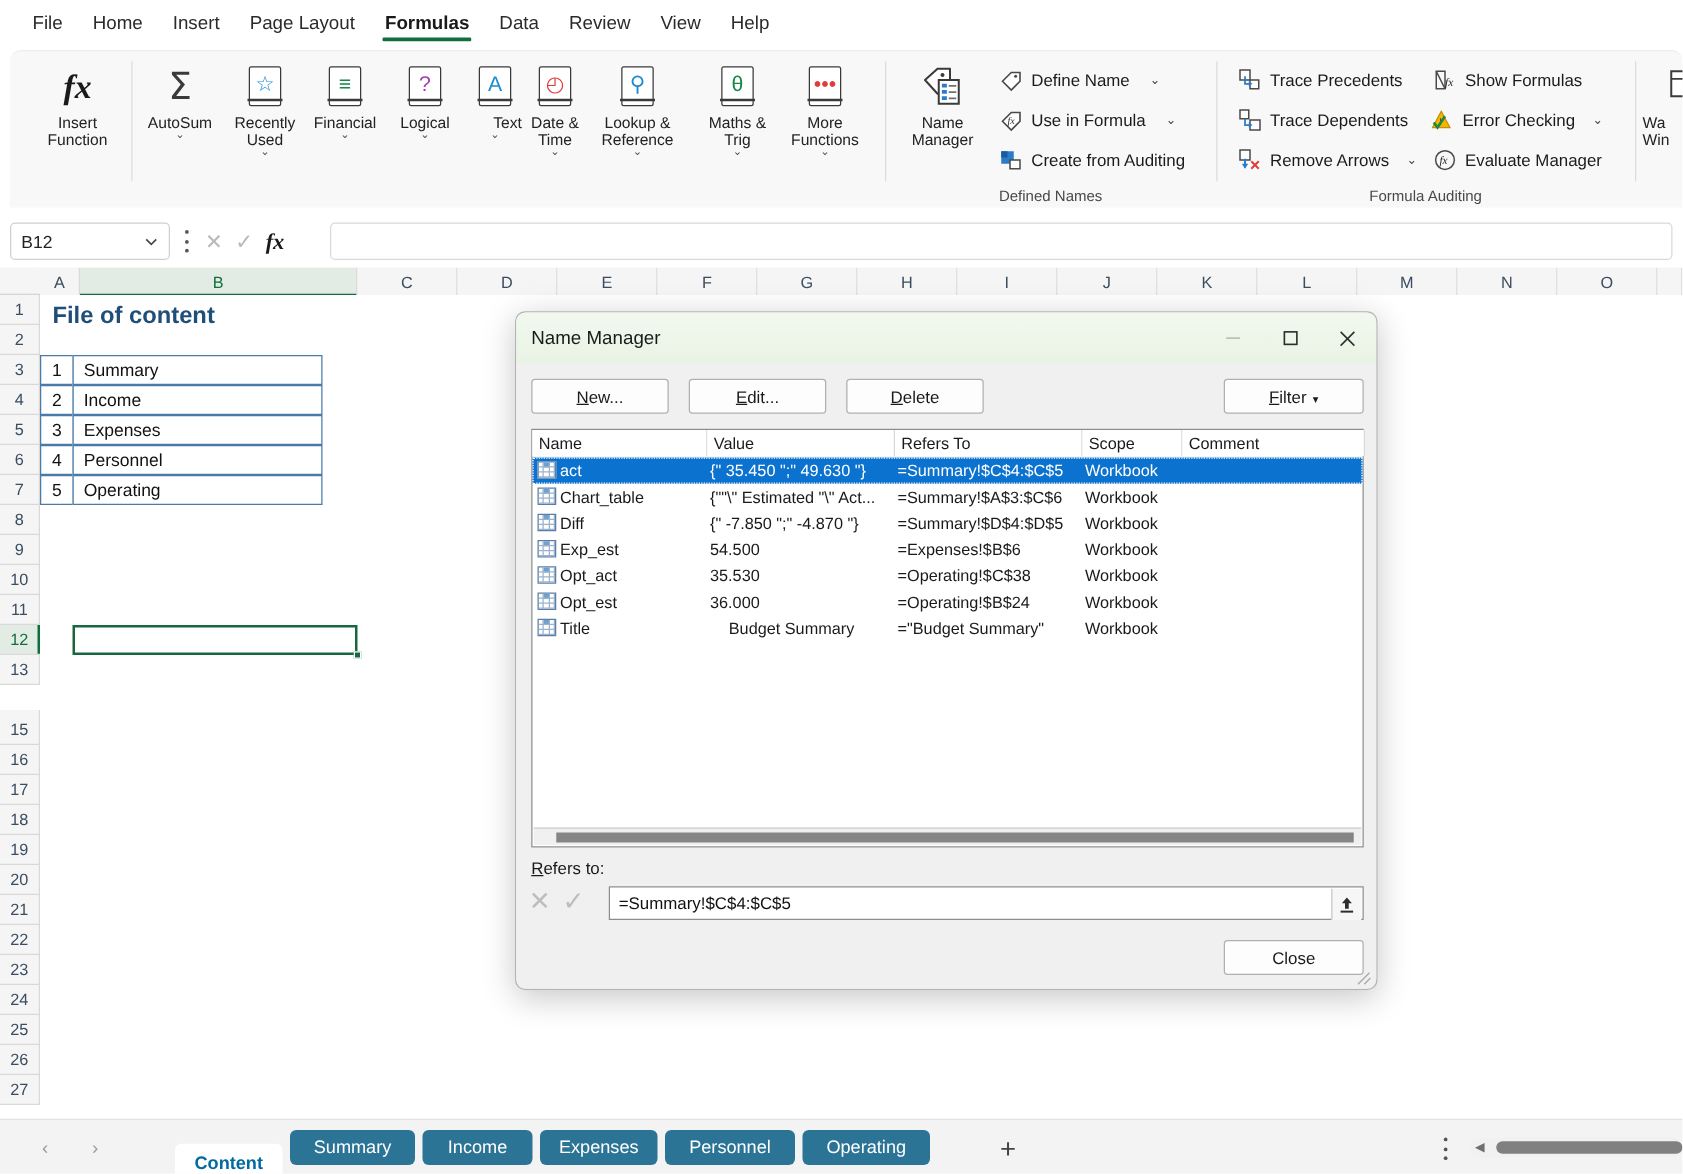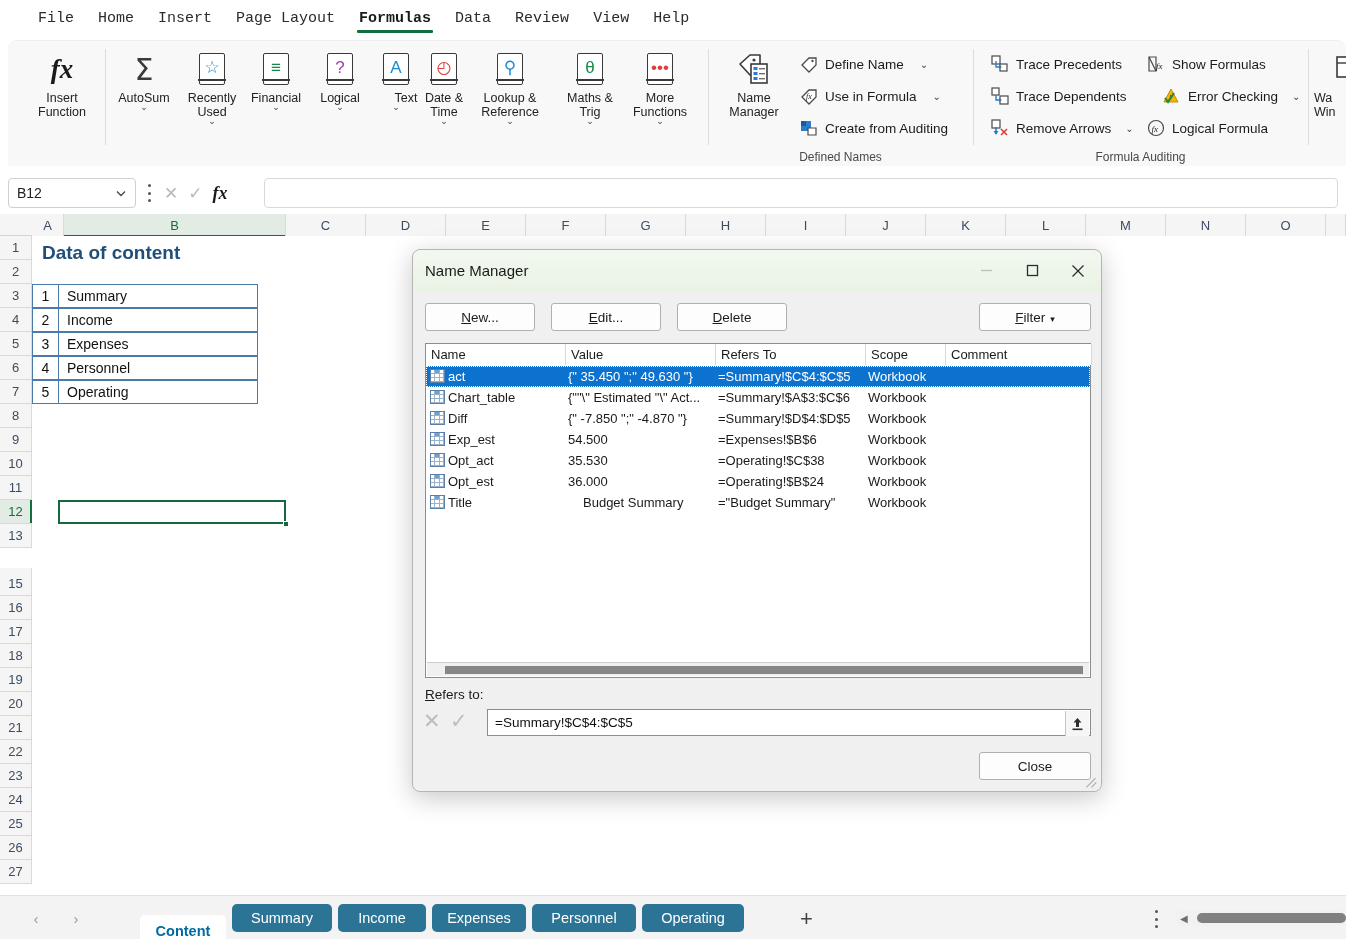--- a/index.html
+++ b/index.html
@@ -9,21 +9,21 @@
     overflow: hidden;
     background: #ffffff;
     font-family: "Liberation Sans", sans-serif;
     -webkit-font-smoothing: antialiased;
   }
   #app { position: relative; width: 1346px; height: 939px; background:#fff; }
 
   
   .tabbar {
     position: absolute; top: 0; left: 0; width: 1346px; height: 40px;
-    background: #ffffff; display: flex; align-items: center; padding-left: 26px; font-family: Liberation Mono, monospace;
+    background: #ffffff; display: flex; align-items: center; padding-left: 14px;
   }
   .tab {
     position: relative; font-size: 15px; color: #2b2b2b; padding: 4px 12px 8px 12px;
     cursor: pointer; white-space: nowrap;
   }
   .tab.active { font-weight: bold; color: #1a1a1a; }
   .tab.active::after {
     content: ""; position: absolute; left: 10px; right: 10px; bottom: 2px;
     height: 3px; background: #126e3c; border-radius: 1px;
   }
@@ -444,39 +444,39 @@
           <div class="smbtn" style="left: 170px; top: 8px;">
             <span class="ic">
               <svg width="18" height="18" viewBox="0 0 18 18">
                 <path d="M2 2 L9 2 L9 16 L2 16 Z" fill="none" stroke="#4a4a4a" stroke-width="1.2"></path>
                 <line x1="2" y1="2" x2="9" y2="16" stroke="#4a4a4a" stroke-width="1.2"></line>
                 <text x="9" y="14" font-size="9" font-style="italic" font-family="serif" fill="#1a1a1a">fx</text>
               </svg>
             </span>
             <span class="lb">Show Formulas</span>
           </div>
-          <div class="smbtn" style="left: 186px; top: 40px;">
+          <div class="smbtn" style="left: 168px; top: 40px;">
             <span class="ic">
               <svg width="18" height="18" viewBox="0 0 18 18">
                 <path d="M8 2 L15 15 L1 15 Z" fill="#f4b400" stroke="#c48f00" stroke-width="1"></path>
                 <text x="6.4" y="13" font-size="8" fill="#3a3a3a">!</text>
                 <path d="M2 11 l3 4 l6 -9" stroke="#17874a" stroke-width="2" fill="none"></path>
               </svg>
             </span>
             <span class="lb">Error Checking</span>
             <span style="font-size: 10px; color: rgb(68, 68, 68); margin-left: 8px;">⌄</span>
           </div>
           <div class="smbtn" style="left: 170px; top: 72px;">
             <span class="ic">
               <svg width="18" height="18" viewBox="0 0 18 18">
                 <circle cx="9" cy="9" r="7.5" fill="none" stroke="#4a4a4a" stroke-width="1.2"></circle>
                 <text x="4.5" y="12.5" font-size="9" font-style="italic" font-family="serif" fill="#1a1a1a">fx</text>
               </svg>
             </span>
-            <span class="lb">Logical Formula</span>
+            <span class="lb">Evaluate Manager</span>
           </div>
         </div>
       <div class="glabel" style="left:0; width:335px;">Formula Auditing</div>
     </div>
 
     <div class="rgroup" style="left:1300px; width:46px; overflow:hidden;">
       <div class="gsep" style="left:0px;"></div>
       <div class="bigbtn" style="left:12px; width:60px;">
         <div class="ic">
           <svg width="30" height="28" viewBox="0 0 30 28">
@@ -554,21 +554,21 @@
         <div class="rowcell" style="top: 456px;">20</div>
         <div class="rowcell" style="top: 480px;">21</div>
         <div class="rowcell" style="top: 504px;">22</div>
         <div class="rowcell" style="top: 528px;">23</div>
         <div class="rowcell" style="top: 552px;">24</div>
         <div class="rowcell" style="top: 576px;">25</div>
         <div class="rowcell" style="top: 600px;">26</div>
         <div class="rowcell" style="top: 624px;">27</div>
       </div>
     <div class="gridarea" id="gridarea">
-        <div class="cellA1" style="left: 10px; top: 6px;">Data of content</div>
+        <div class="cellA1" style="left: 10px; top: 6px;">File of content</div>
         <div class="tocrow" style="top: 48px; left: 0px; width: 260px;">
           <div class="tocnum">1</div>
           <div class="toclbl">Summary</div>
         </div>
         <div class="tocrow" style="top: 72px; left: 0px; width: 260px;">
           <div class="tocnum">2</div>
           <div class="toclbl">Income</div>
         </div>
         <div class="tocrow" style="top: 96px; left: 0px; width: 260px;">
           <div class="tocnum">3</div>

